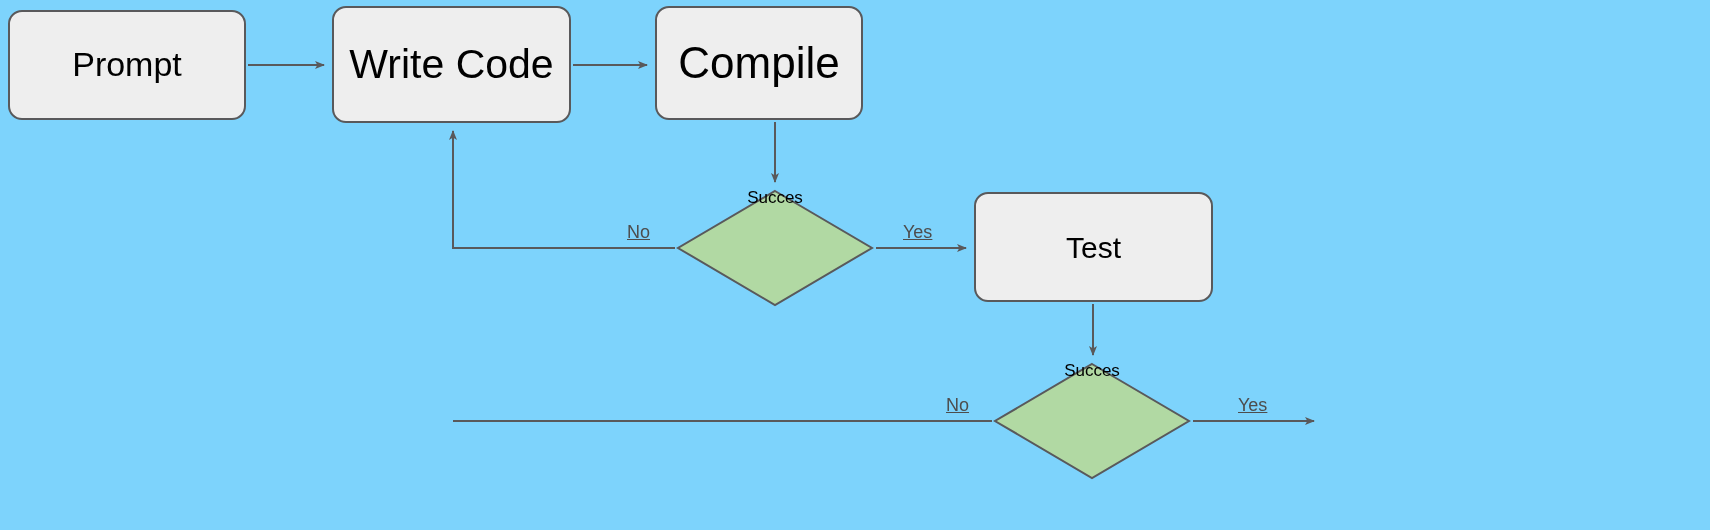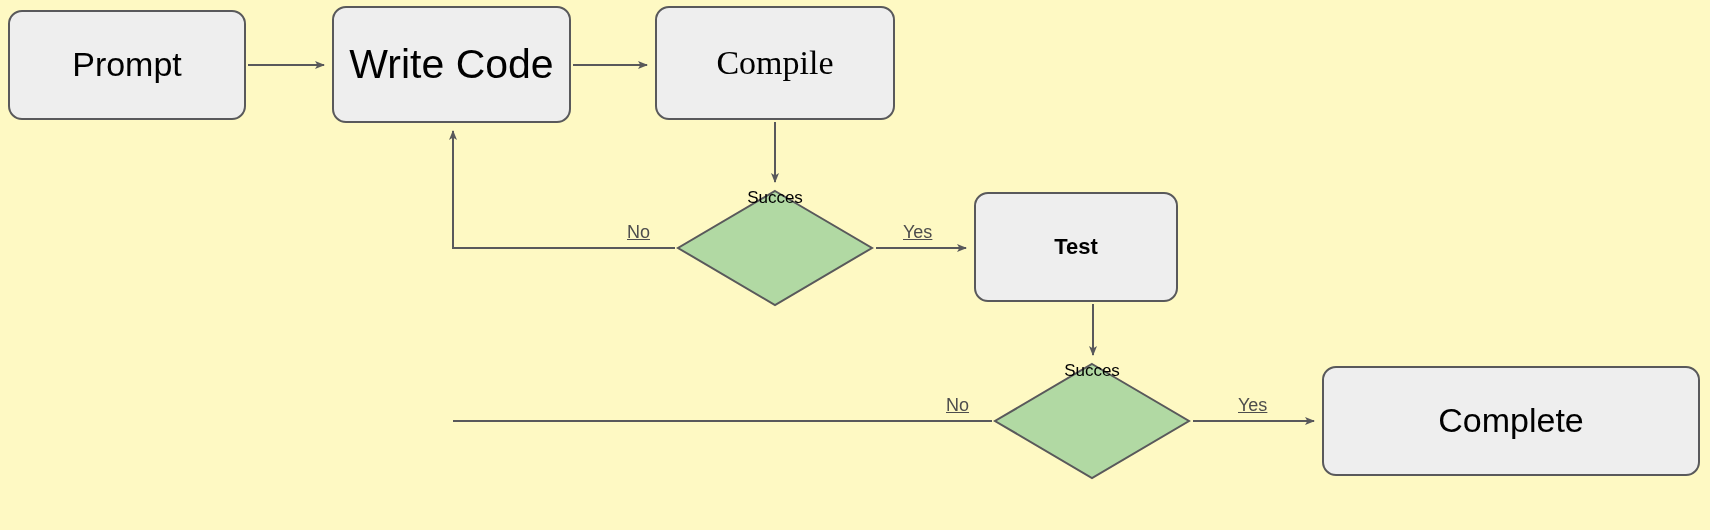--- a/index.html
+++ b/index.html
@@ -8,21 +8,21 @@
     padding: 0;
     background: #ffffff;
   }
   body {
     font-family: "Liberation Sans", sans-serif;
   }
   #canvas {
     position: relative;
     width: 1710px;
     height: 530px;
-    background: #fef9c3;
+    background: #7dd3fc;
     overflow: hidden;
   }
   #edges {
     position: absolute;
     left: 0;
     top: 0;
     width: 1710px;
     height: 530px;
     pointer-events: none;
   }
@@ -68,22 +68,22 @@
     color: #4d4d4d;
     font-size: 18px;
     white-space: nowrap;
     background: transparent;
     user-select: none;
     text-decoration: underline;
   }
   
   #node-prompt     { left: 8px;    top: 10px;  width: 238px; height: 110px; font-size: 34px; }
   #node-writecode  { left: 332px;  top: 6px;   width: 239px; height: 117px; font-size: 41px; }
-  #node-compile    { left: 655px;  top: 6px;   width: 240px; height: 114px; font-size: 34px; font-family: Liberation Serif, serif; }
-  #node-test       { left: 974px;  top: 192px; width: 204px; height: 110px; font-size: 22px; font-weight: bold; }
+  #node-compile    { left: 655px;  top: 6px;   width: 208px; height: 114px; font-size: 44px; }
+  #node-test       { left: 974px;  top: 192px; width: 239px; height: 110px; font-size: 30px; }
   #node-complete   { left: 1322px; top: 366px; width: 378px; height: 110px; font-size: 34px; }
   #diamond-compile-success { left: 675px;  top: 188px; width: 200px; height: 120px; }
   #diamond-test-success    { left: 992px;  top: 361px; width: 200px; height: 120px; }
 </style>
 </head>
 <body>
 
 <div id="canvas">
 
   <svg id="edges" viewBox="0 0 1710 530" width="1710" height="530" xmlns="http://www.w3.org/2000/svg">
@@ -135,23 +135,20 @@
   </div>
 
   <div class="node" id="node-compile">
     <span class="node-label">Compile</span>
   </div>
 
   <div class="node" id="node-test">
     <span class="node-label">Test</span>
   </div>
 
-  <div class="node" id="node-complete">
-    <span class="node-label">Complete</span>
-  </div>
 
   <div class="diamond-wrap" id="diamond-compile-success">
     <svg width="200" height="120" viewBox="0 0 200 120" xmlns="http://www.w3.org/2000/svg">
       <polygon points="100,3 197,60 100,117 3,60" fill="#b1d9a3" stroke="#59595b" stroke-width="2" stroke-linejoin="miter"></polygon>
     </svg>
     <span class="diamond-label">Succes</span>
   </div>
 
   <div class="diamond-wrap" id="diamond-test-success">
     <svg width="200" height="120" viewBox="0 0 200 120" xmlns="http://www.w3.org/2000/svg">

